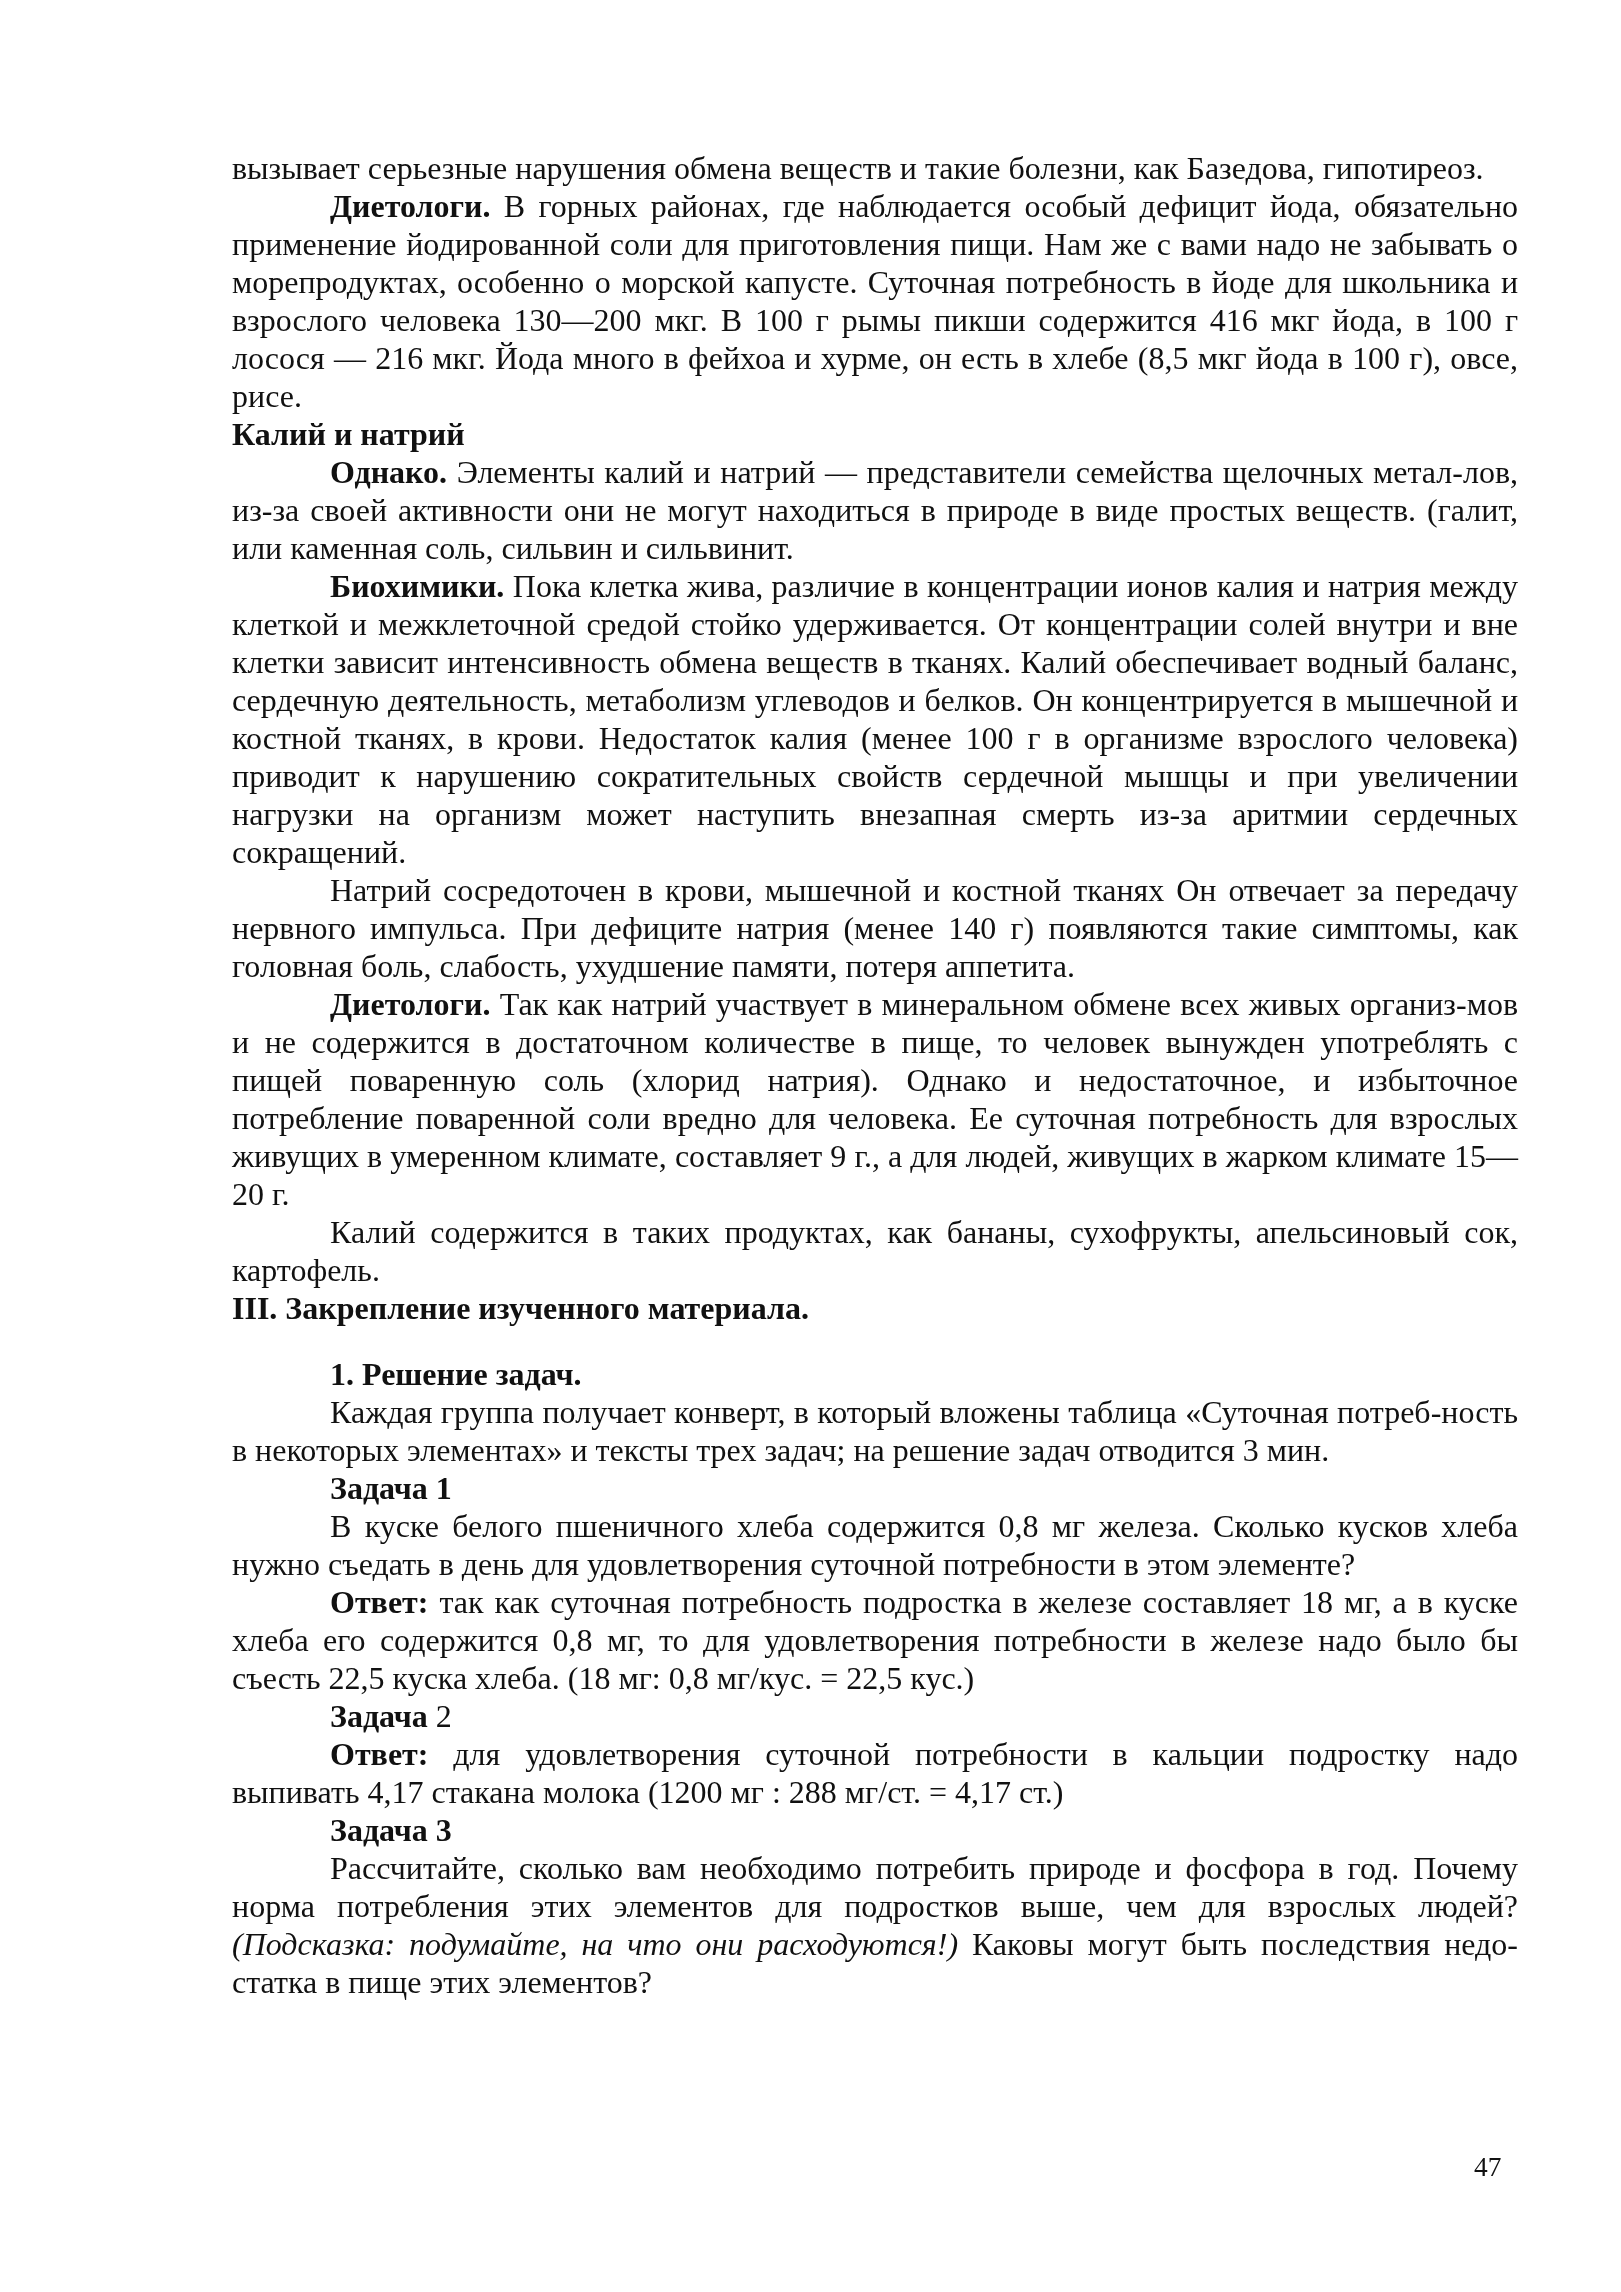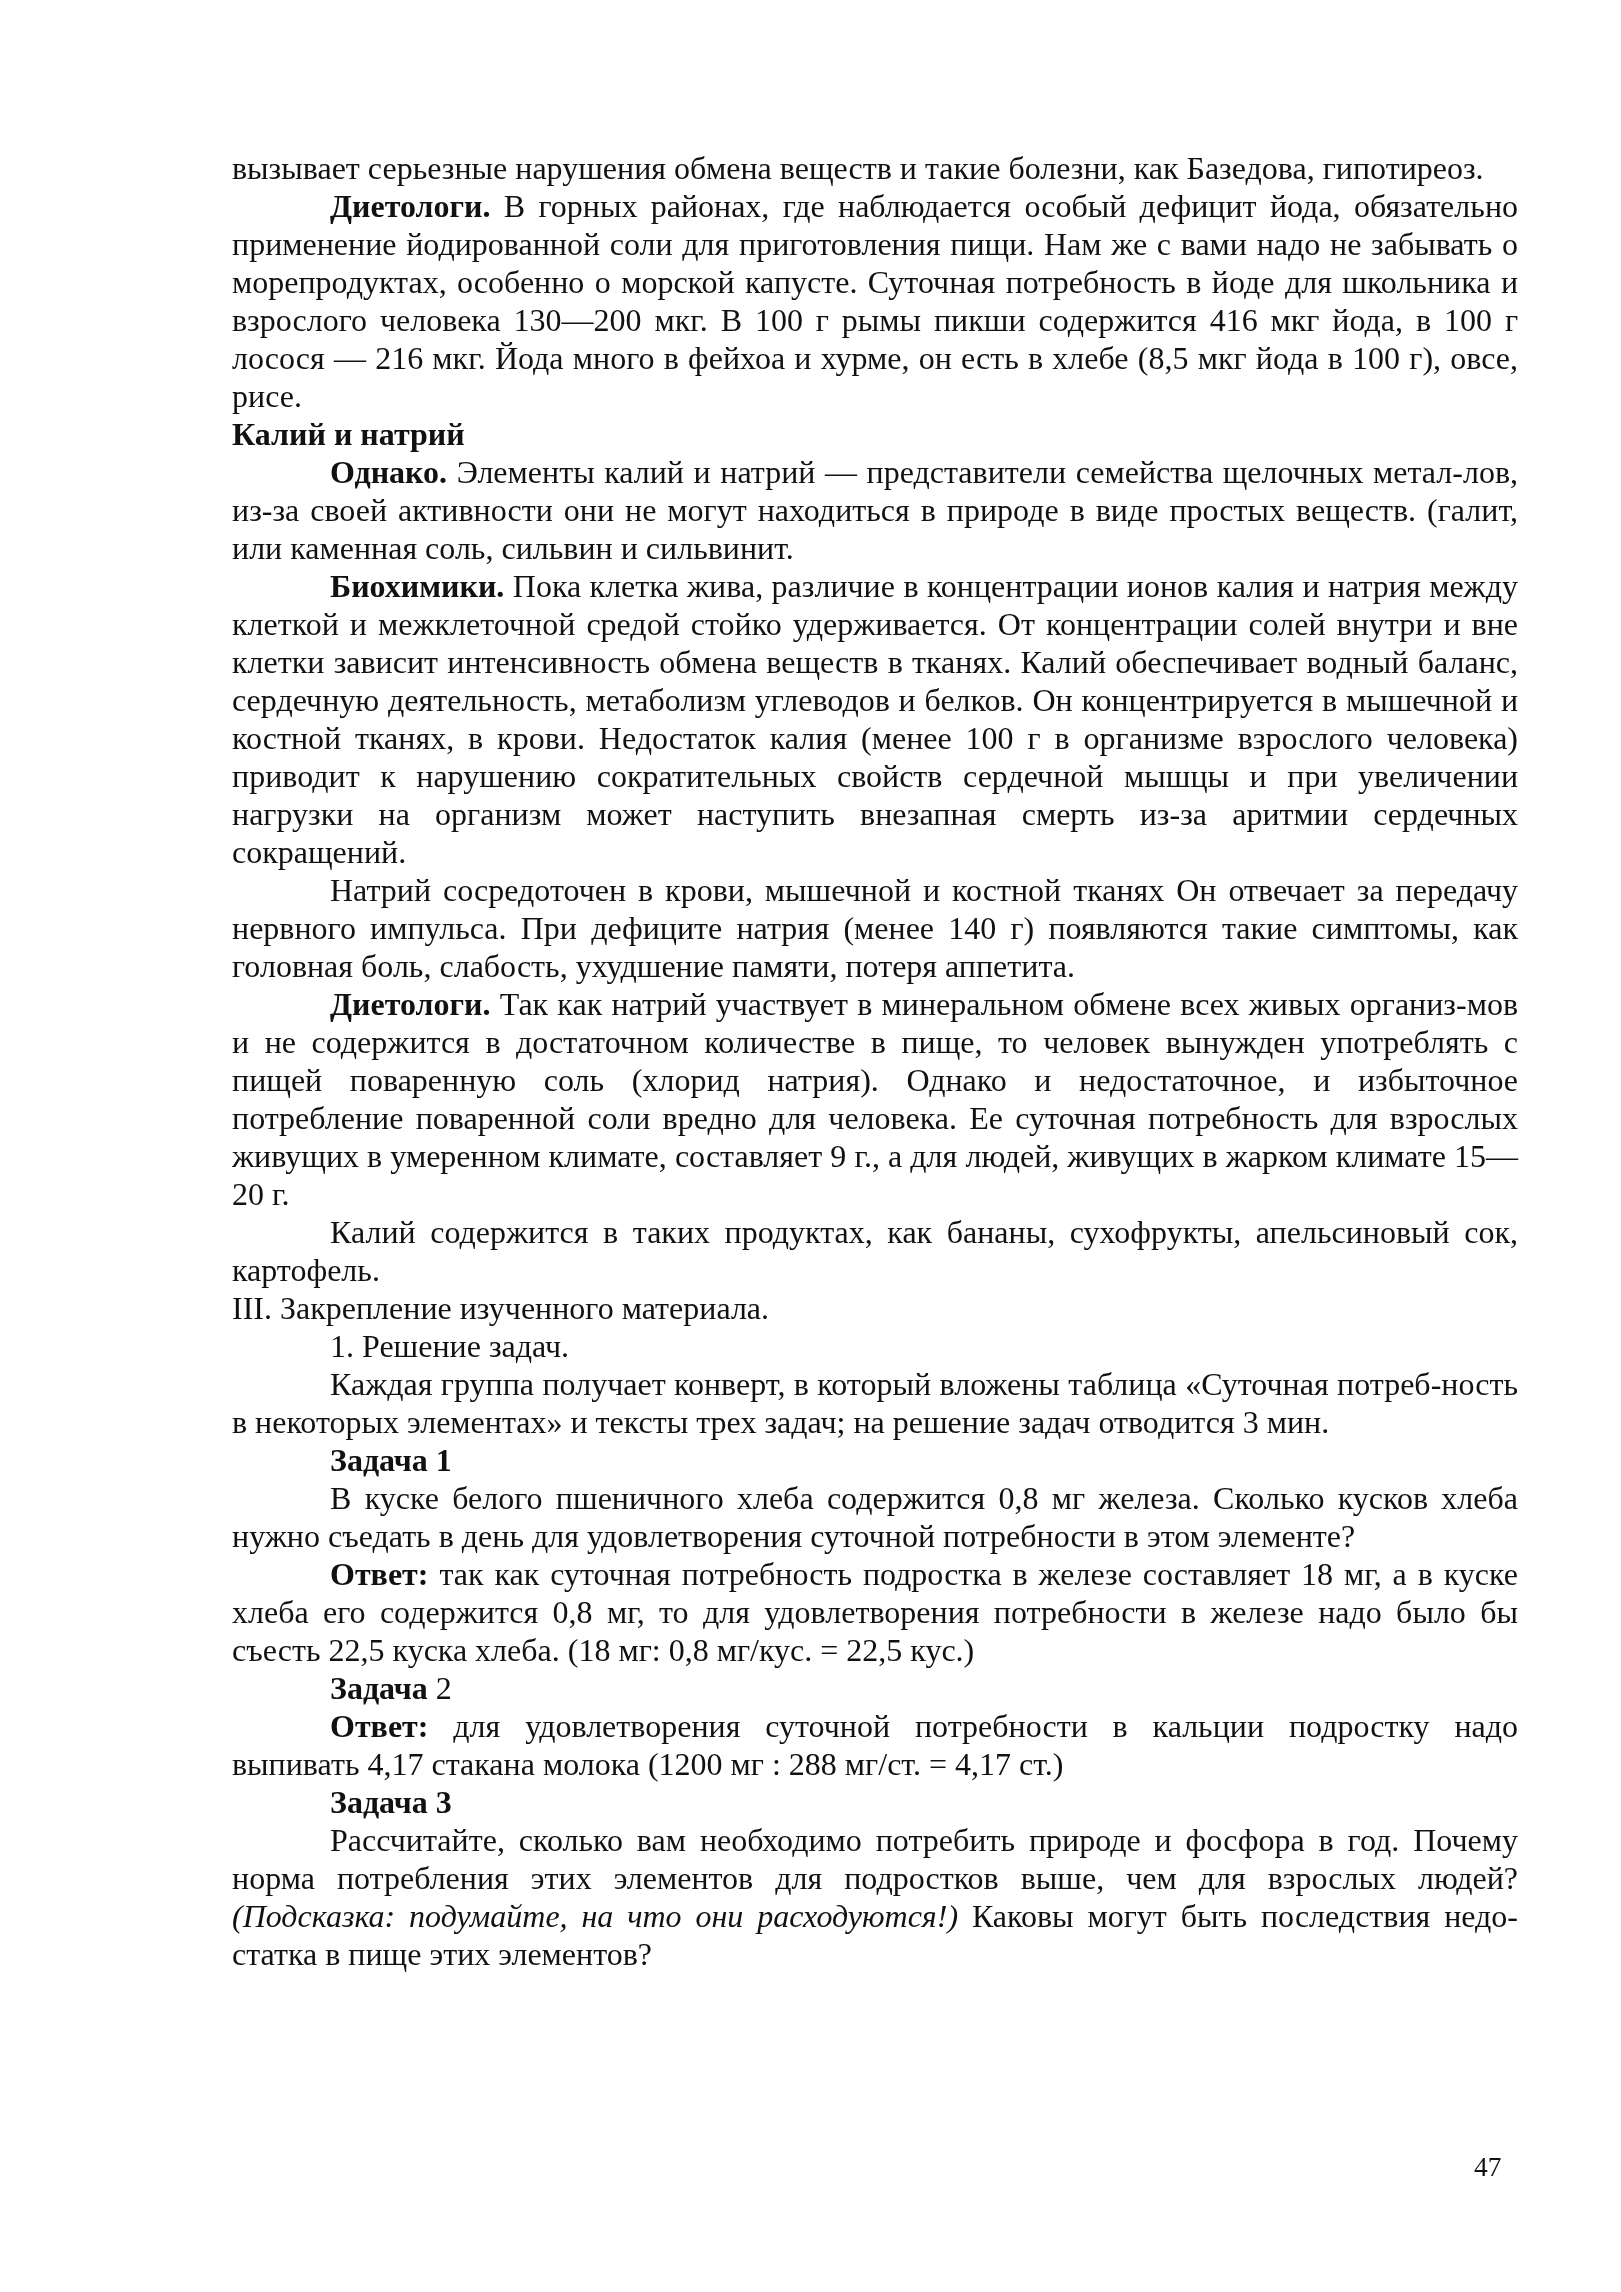--- a/index.html
+++ b/index.html
@@ -10,22 +10,22 @@
   }
   .page {
     position: absolute; left: 232px; top: 149px; width: 1286px;
     font-size: 32px; line-height: 38px;
   }
   p { margin: 0; text-align: justify; }
   p.ind { text-indent: 98px; }
   .center { text-align: left; font-weight: bold; }
   .bold { font-weight: bold; }
   .it { font-style: italic; }
-  .heading { font-weight: normal; text-align: left; }
-  .heading.ind { text-indent: 98px; }
+  .heading { font-weight: bold; text-align: left; }
+  .heading.ind { text-indent: 98px; margin-top: 28px; }
   .task-title { text-indent: 98px; }
   .page-number {
     position: absolute; left: 1474px; top: 2152px;
     font-size: 27.4px; line-height: 31px;
   }
 </style>
 </head>
 <body>
 
 <div class="page">

